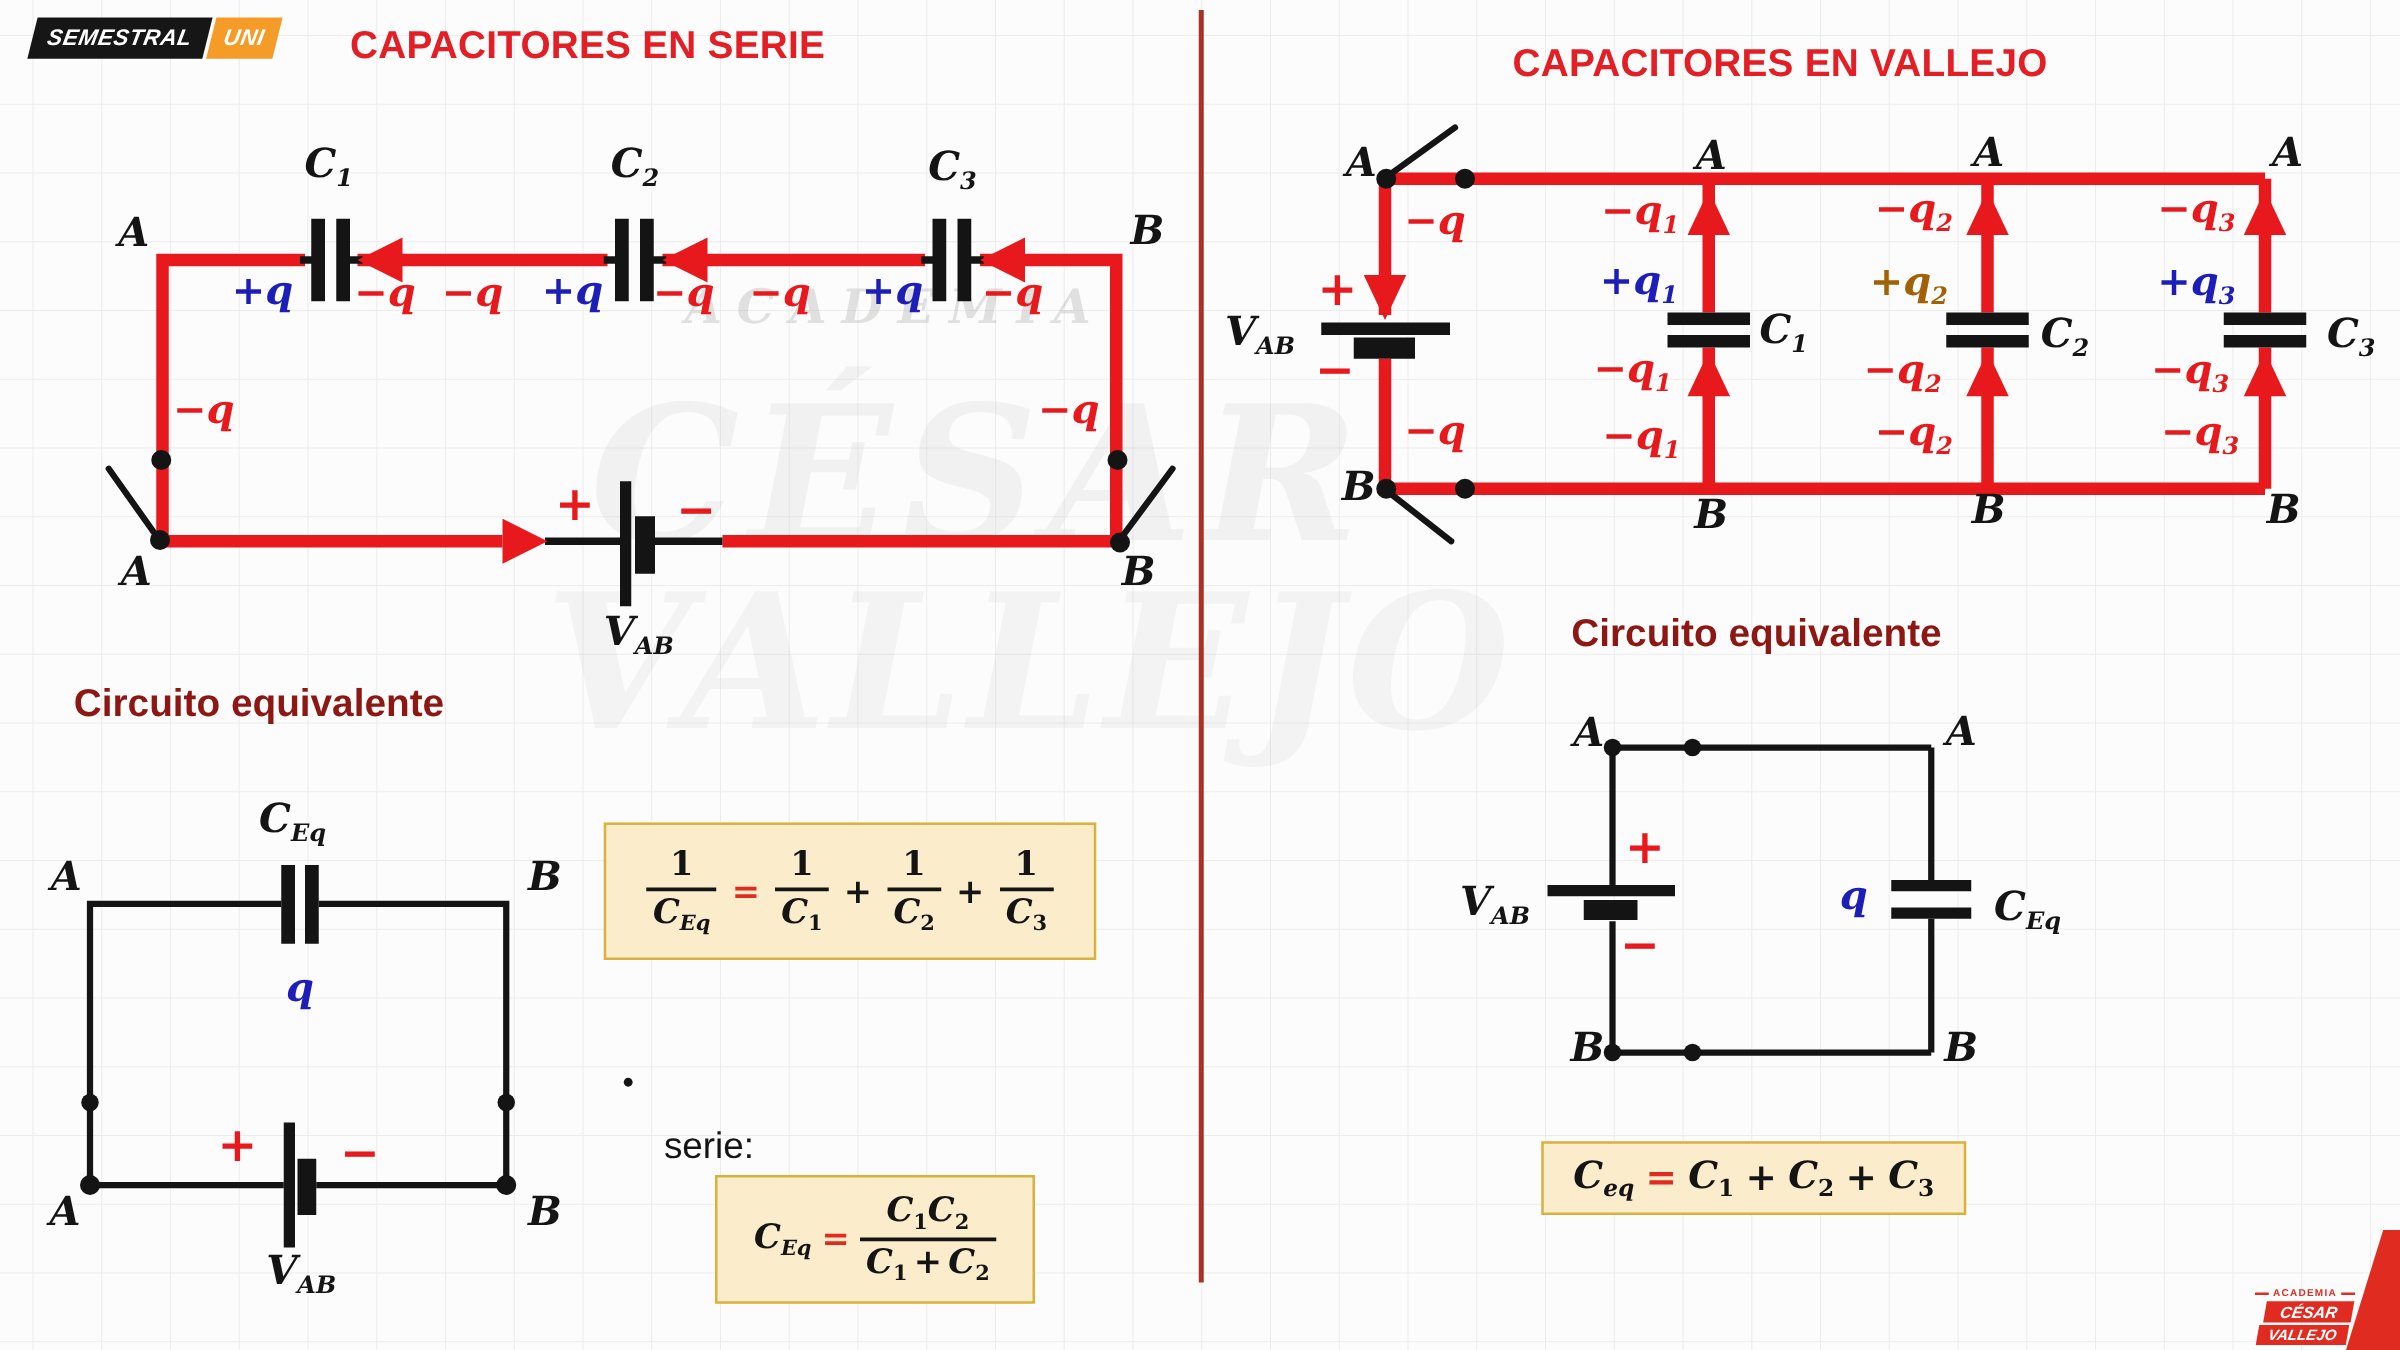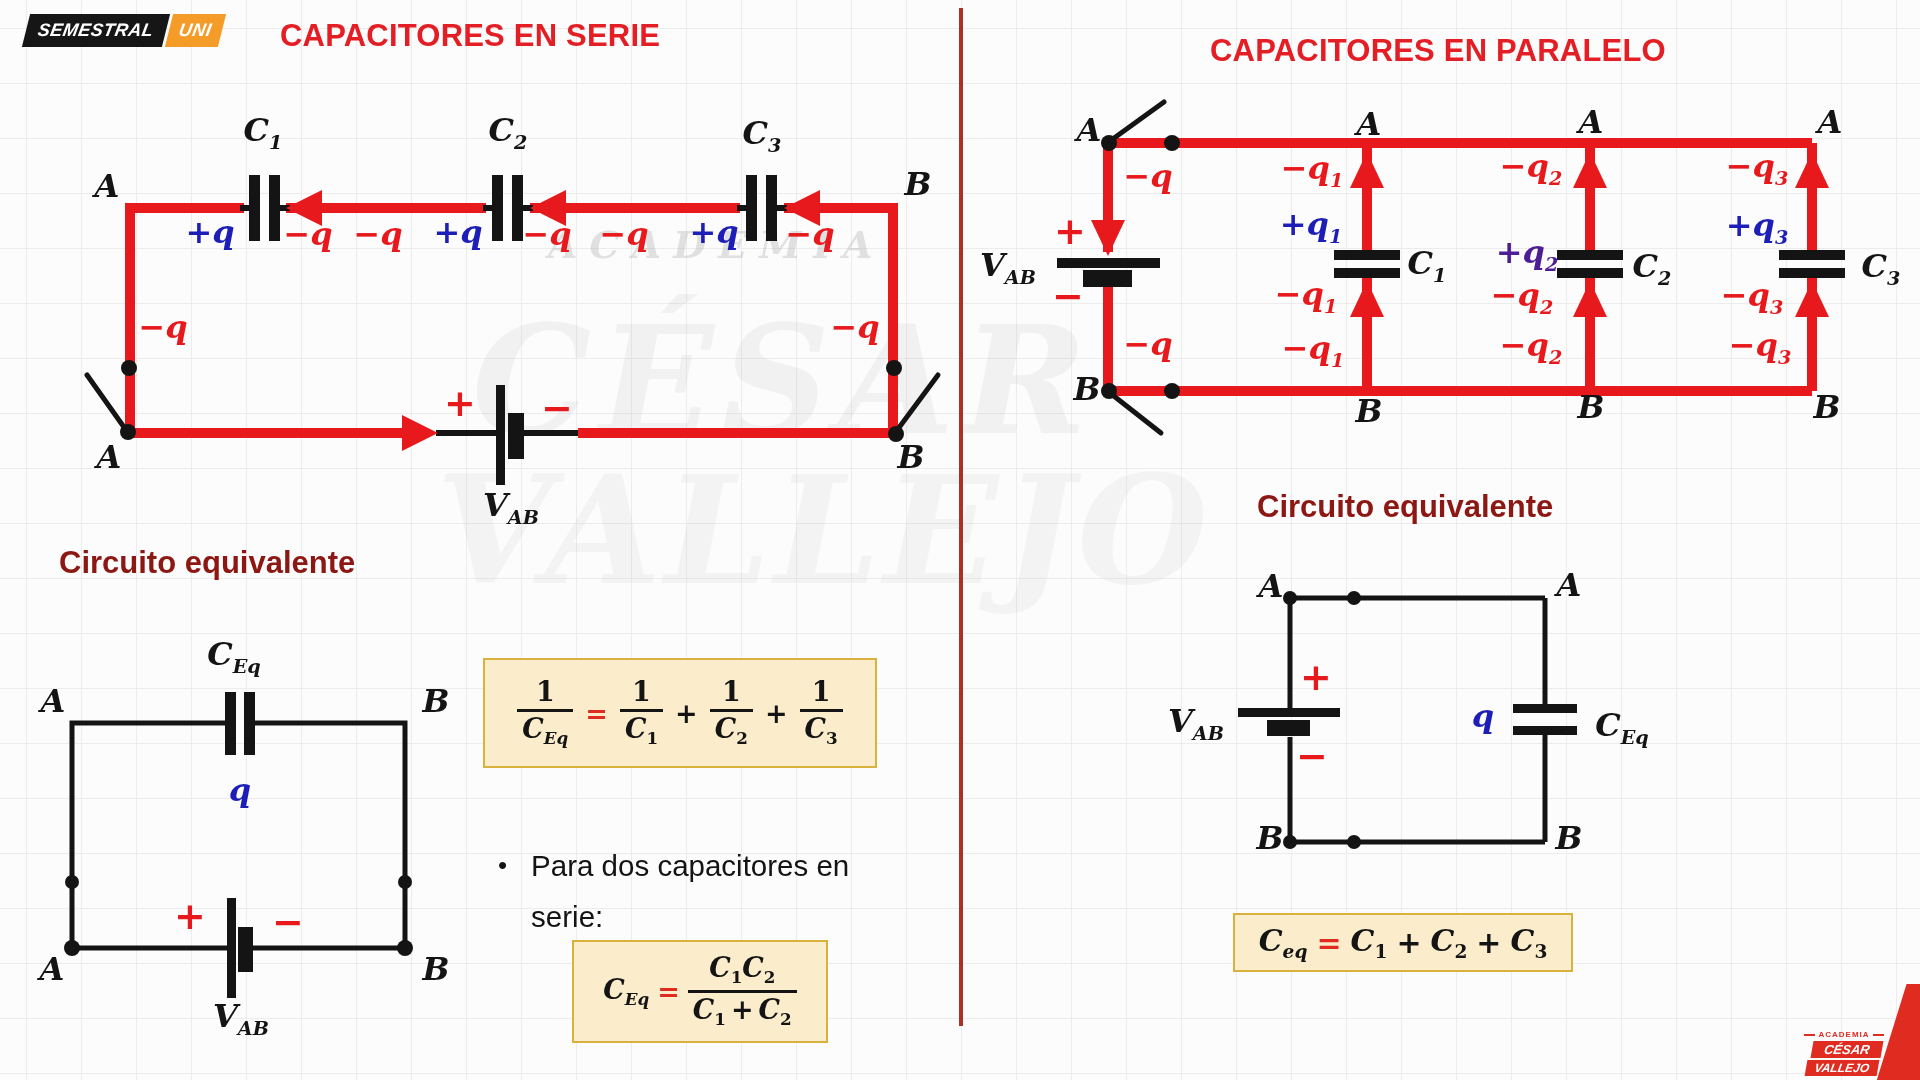--- a/index.html
+++ b/index.html
@@ -68,21 +68,21 @@
 <div class="wm wm-small">ACADEMIA</div>
 <div class="wm wm-big1">CÉSAR</div>
 <div class="wm wm-big2">VALLEJO</div>
 
 <div class="sem-logo">
   <div class="sem-block sem-black"><span>SEMESTRAL</span></div>
   <div class="sem-block sem-orange"><span>UNI</span></div>
 </div>
 
 <div class="title" style="left:280px;top:18px">CAPACITORES EN SERIE</div>
-<div class="title" style="left:1210px;top:33px">CAPACITORES EN PARALELO</div>
+<div class="title" style="left:1210px;top:33px">CAPACITORES EN VALLEJO</div>
 <div class="subtitle" style="left:59px;top:545px">Circuito equivalente</div>
 <div class="subtitle" style="left:1257px;top:489px">Circuito equivalente</div>
 
 <svg id="circuits" width="1920" height="1080" viewBox="0 0 1920 1080">
   <line x1="961" y1="8" x2="961" y2="1026" stroke="#A93226" stroke-width="4"></line>
 
   <g>
     <g stroke="#E8191C" stroke-width="10" fill="none">
       <polyline points="244,208 130,208 130,433 402,433"></polyline>
       <line x1="286" y1="208" x2="486" y2="208"></line>
@@ -252,21 +252,21 @@
     <span class="lbl" style="left: 1087px; top: 389px; color: rgb(20, 20, 20);"><span>B</span></span>
     <span class="lbl" style="left: 1369px; top: 124px; color: rgb(20, 20, 20);"><span>A</span></span>
     <span class="lbl" style="left: 1312px; top: 171px; color: rgb(232, 25, 28);"><span>−q</span><sub>1</sub></span>
     <span class="lbl" style="left: 1311px; top: 227px; color: rgb(29, 29, 184);"><span>+q</span><sub>1</sub></span>
     <span class="lbl" style="left: 1427px; top: 266px; color: rgb(20, 20, 20);"><span>C</span><sub>1</sub></span>
     <span class="lbl" style="left: 1306px; top: 297px; color: rgb(232, 25, 28);"><span>−q</span><sub>1</sub></span>
     <span class="lbl" style="left: 1313px; top: 351px; color: rgb(232, 25, 28);"><span>−q</span><sub>1</sub></span>
     <span class="lbl" style="left: 1369px; top: 411px; color: rgb(20, 20, 20);"><span>B</span></span>
     <span class="lbl" style="left: 1591px; top: 122px; color: rgb(20, 20, 20);"><span>A</span></span>
     <span class="lbl" style="left: 1531px; top: 169px; color: rgb(232, 25, 28);"><span>−q</span><sub>2</sub></span>
-    <span class="lbl" style="left: 1527px; top: 228px; color: #4c1d95; margin-top: 27px;"><span>+q</span><sub>2</sub></span>
+    <span class="lbl" style="left: 1527px; top: 228px; color: #a16207;"><span>+q</span><sub>2</sub></span>
     <span class="lbl" style="left: 1652px; top: 269px; color: rgb(20, 20, 20);"><span>C</span><sub>2</sub></span>
     <span class="lbl" style="left: 1522px; top: 298px; color: rgb(232, 25, 28);"><span>−q</span><sub>2</sub></span>
     <span class="lbl" style="left: 1531px; top: 348px; color: rgb(232, 25, 28);"><span>−q</span><sub>2</sub></span>
     <span class="lbl" style="left: 1591px; top: 407px; color: rgb(20, 20, 20);"><span>B</span></span>
     <span class="lbl" style="left: 1830px; top: 122px; color: rgb(20, 20, 20);"><span>A</span></span>
     <span class="lbl" style="left: 1757px; top: 169px; color: rgb(232, 25, 28);"><span>−q</span><sub>3</sub></span>
     <span class="lbl" style="left: 1757px; top: 228px; color: rgb(29, 29, 184);"><span>+q</span><sub>3</sub></span>
     <span class="lbl" style="left: 1881px; top: 269px; color: rgb(20, 20, 20);"><span>C</span><sub>3</sub></span>
     <span class="lbl" style="left: 1752px; top: 298px; color: rgb(232, 25, 28);"><span>−q</span><sub>3</sub></span>
     <span class="lbl" style="left: 1760px; top: 348px; color: rgb(232, 25, 28);"><span>−q</span><sub>3</sub></span>
@@ -312,21 +312,21 @@
   <span class="op">+</span>
   <span class="frac">
     <span class="num up">1</span>
     <span class="bar"></span>
     <span class="den"><span>C</span><sub class="up">3</sub></span>
   </span>
 </div>
 
 <div class="bullet">
   <span class="dot">•</span>
-  <span class="btxt"><span>Para dos capacitores en</span><br><span>serie:</span></span>
+  <span class="btxt"><br><span>serie:</span></span>
 </div>
 
 <div class="fbox" style="left:572px;top:940px;width:256px;height:103px;gap:6px">
   <span class="mi"><span>C</span><sub>Eq</sub></span>
   <span class="op red">=</span>
   <span class="frac">
     <span class="num"><span>C</span><sub class="up">1</sub><span>C</span><sub class="up">2</sub></span>
     <span class="bar"></span>
     <span class="den"><span>C</span><sub class="up">1</sub><span class="op2">+</span><span>C</span><sub class="up">2</sub></span>
   </span>

